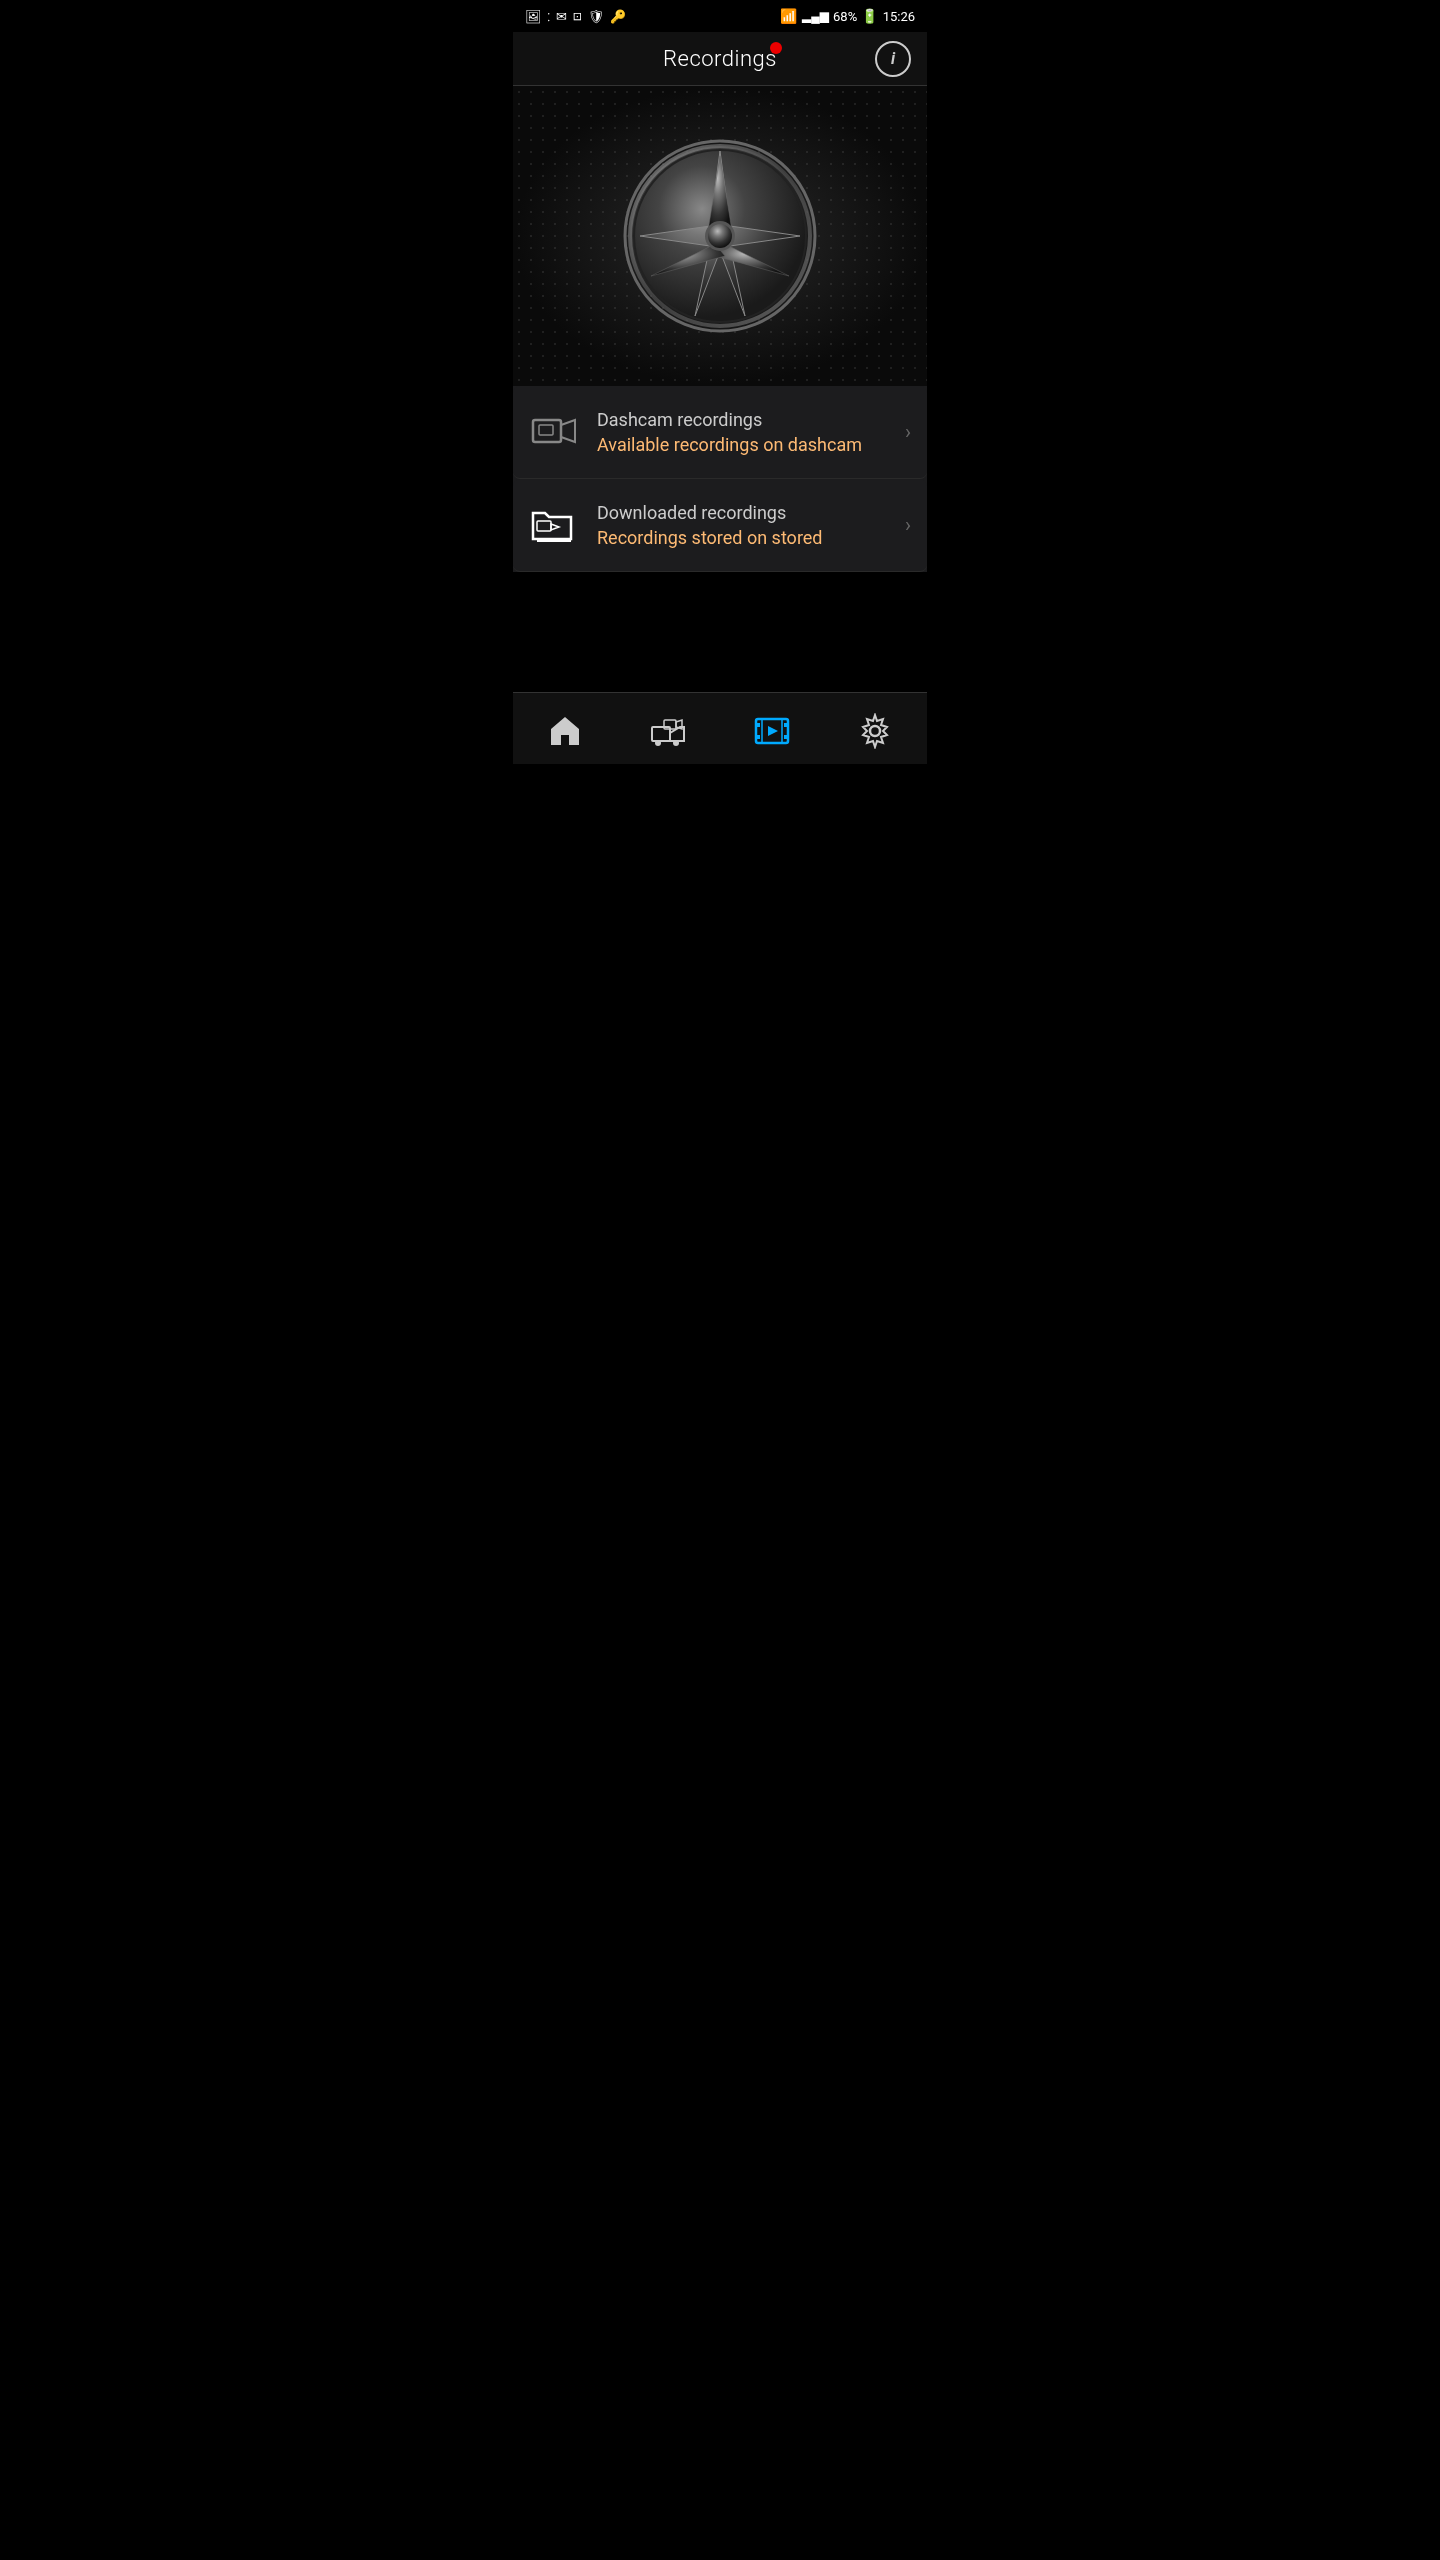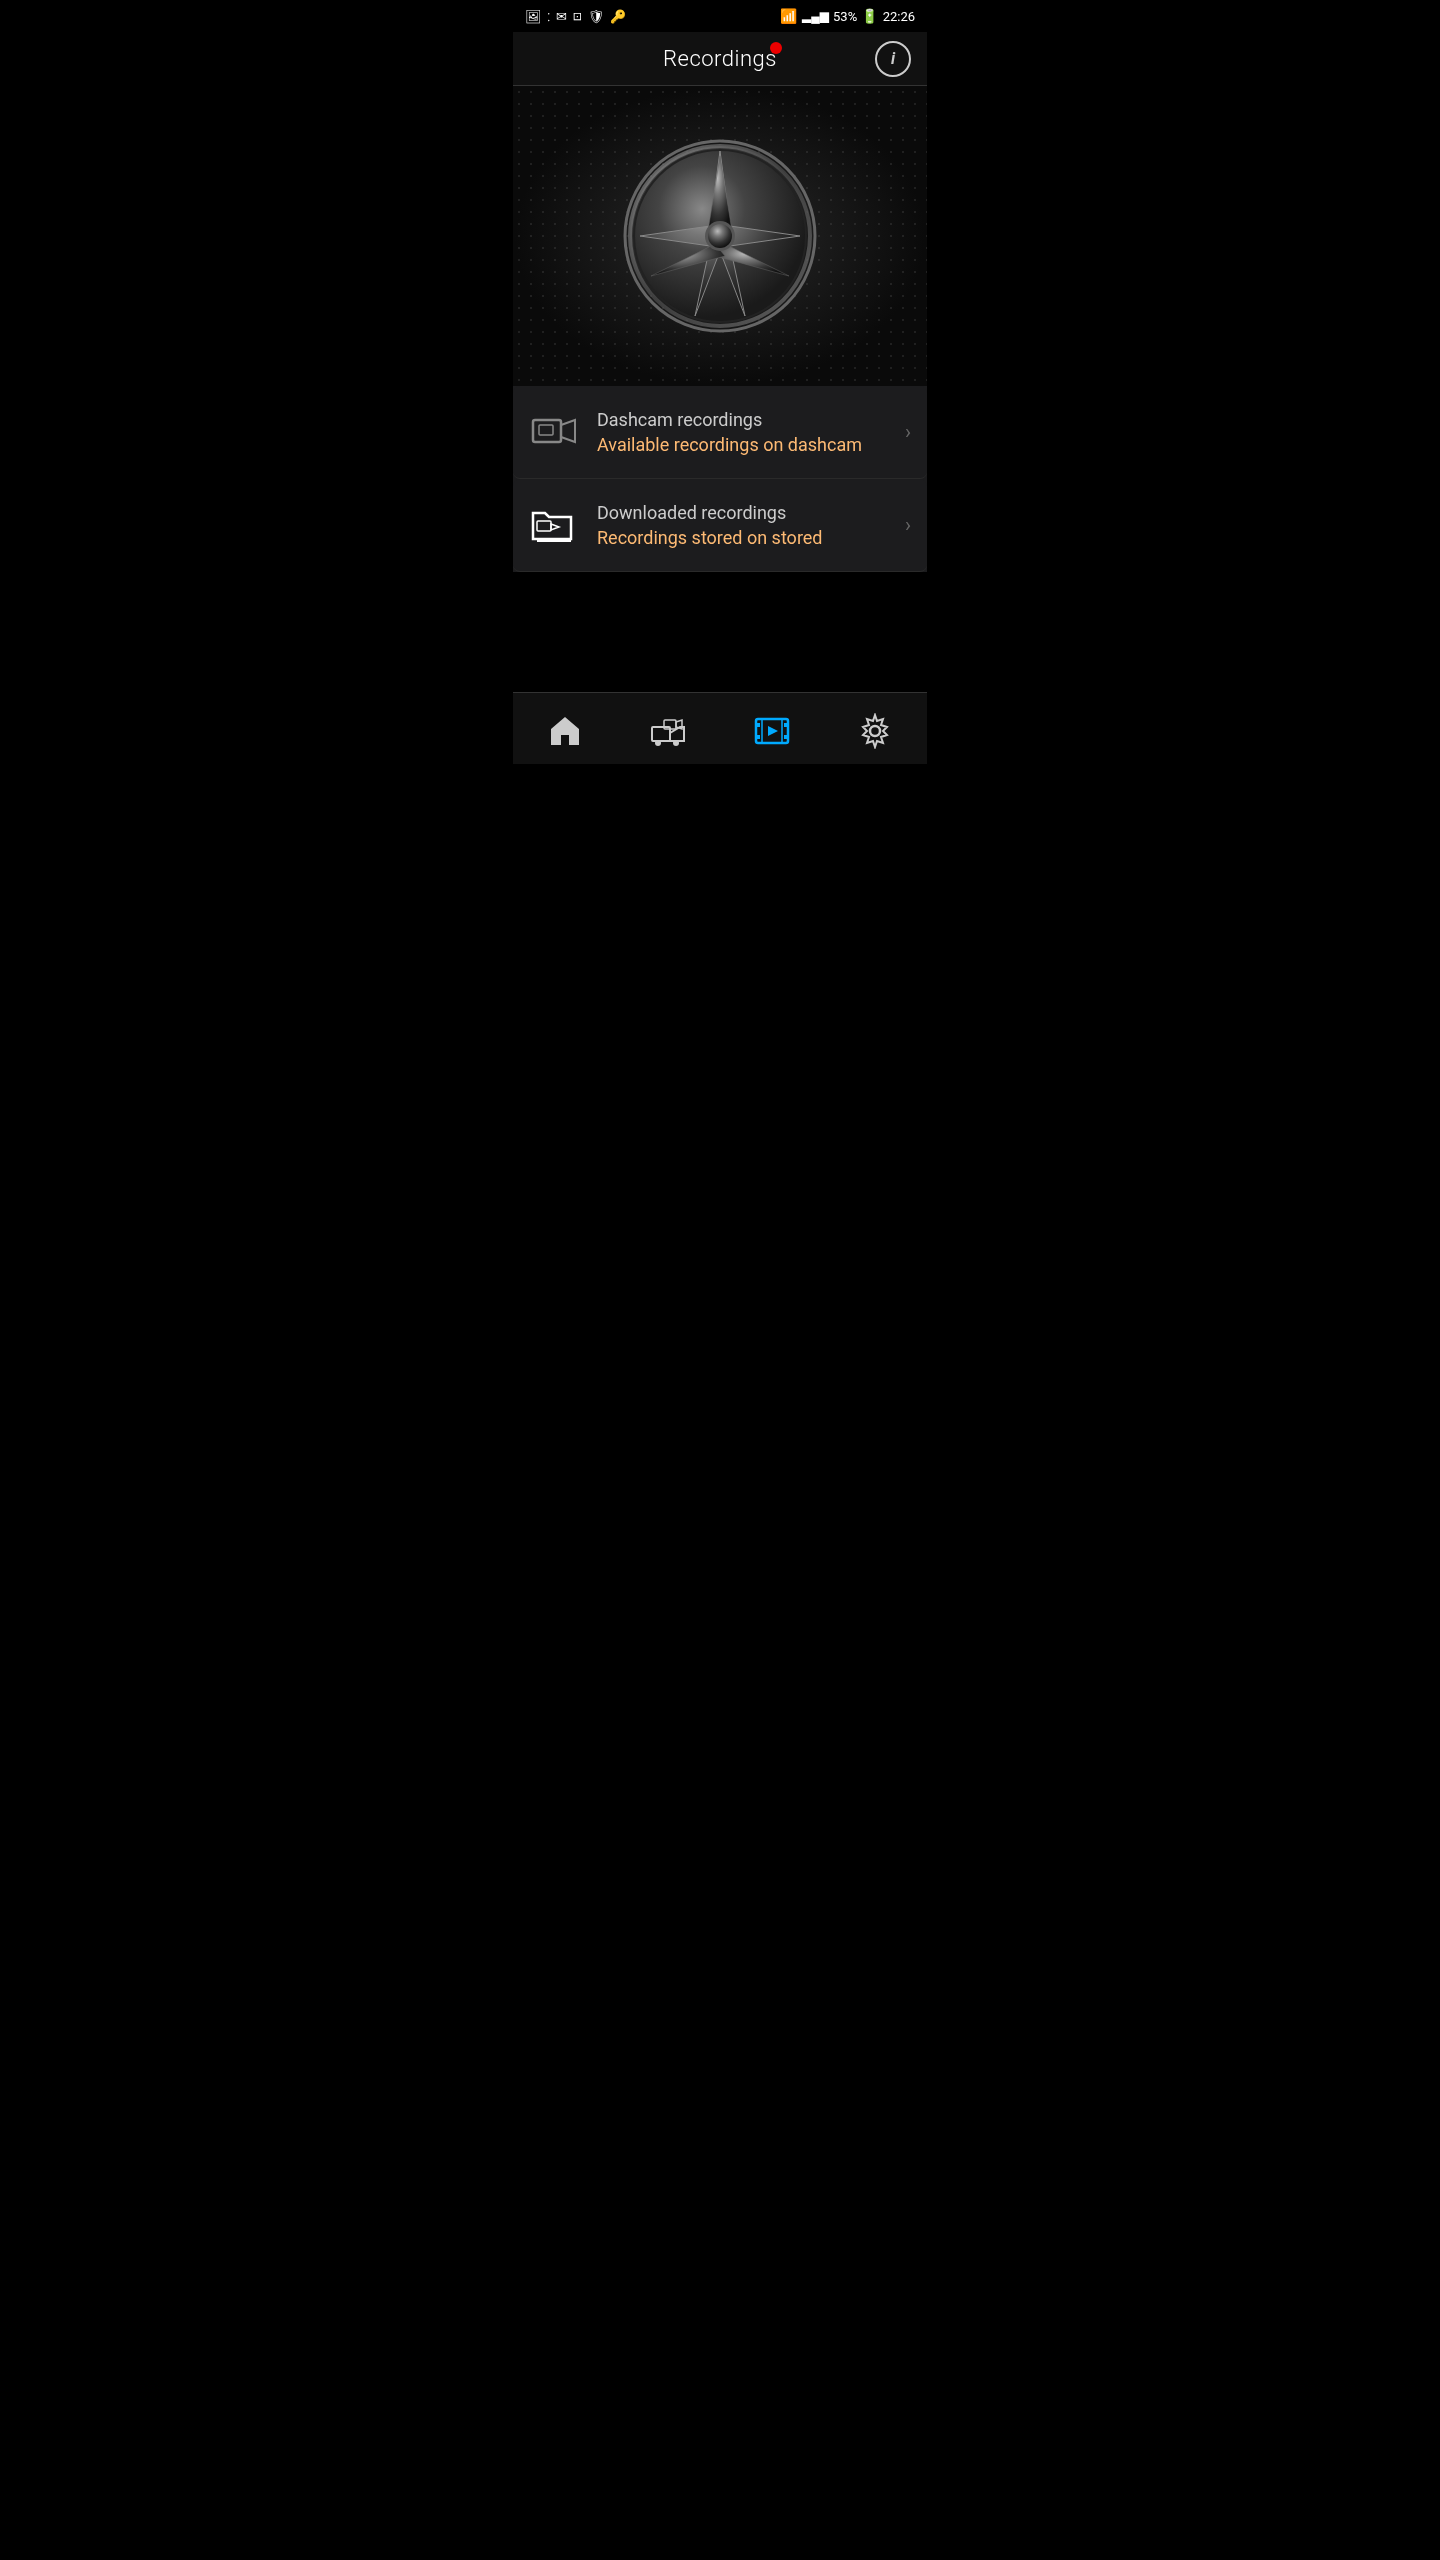--- a/index.html
+++ b/index.html
@@ -228,23 +228,23 @@
     <span style="font-size:13px;">🖼</span>
     <span style="font-size:11px;">⁚</span>
     <span style="font-size:13px;">✉</span>
     <span style="font-size:11px;">⊡</span>
     <span style="font-size:13px;">🛡</span>
     <span style="font-size:13px;">🔑</span>
   </div>
   <div class="status-right">
     <span style="font-size:14px;">📶</span>
     <span style="font-size:12px;">▂▄▆</span>
-    <span>53%</span>
+    <span>68%</span>
     <span style="font-size:14px;">🔋</span>
-    <span>22:26</span>
+    <span>15:26</span>
   </div>
 </div>
 
 <div class="header">
   <div class="recording-dot"></div>
   <h1 class="header-title">Recordings</h1>
   <div class="info-button">i</div>
 </div>
 
 <div class="main-content">

